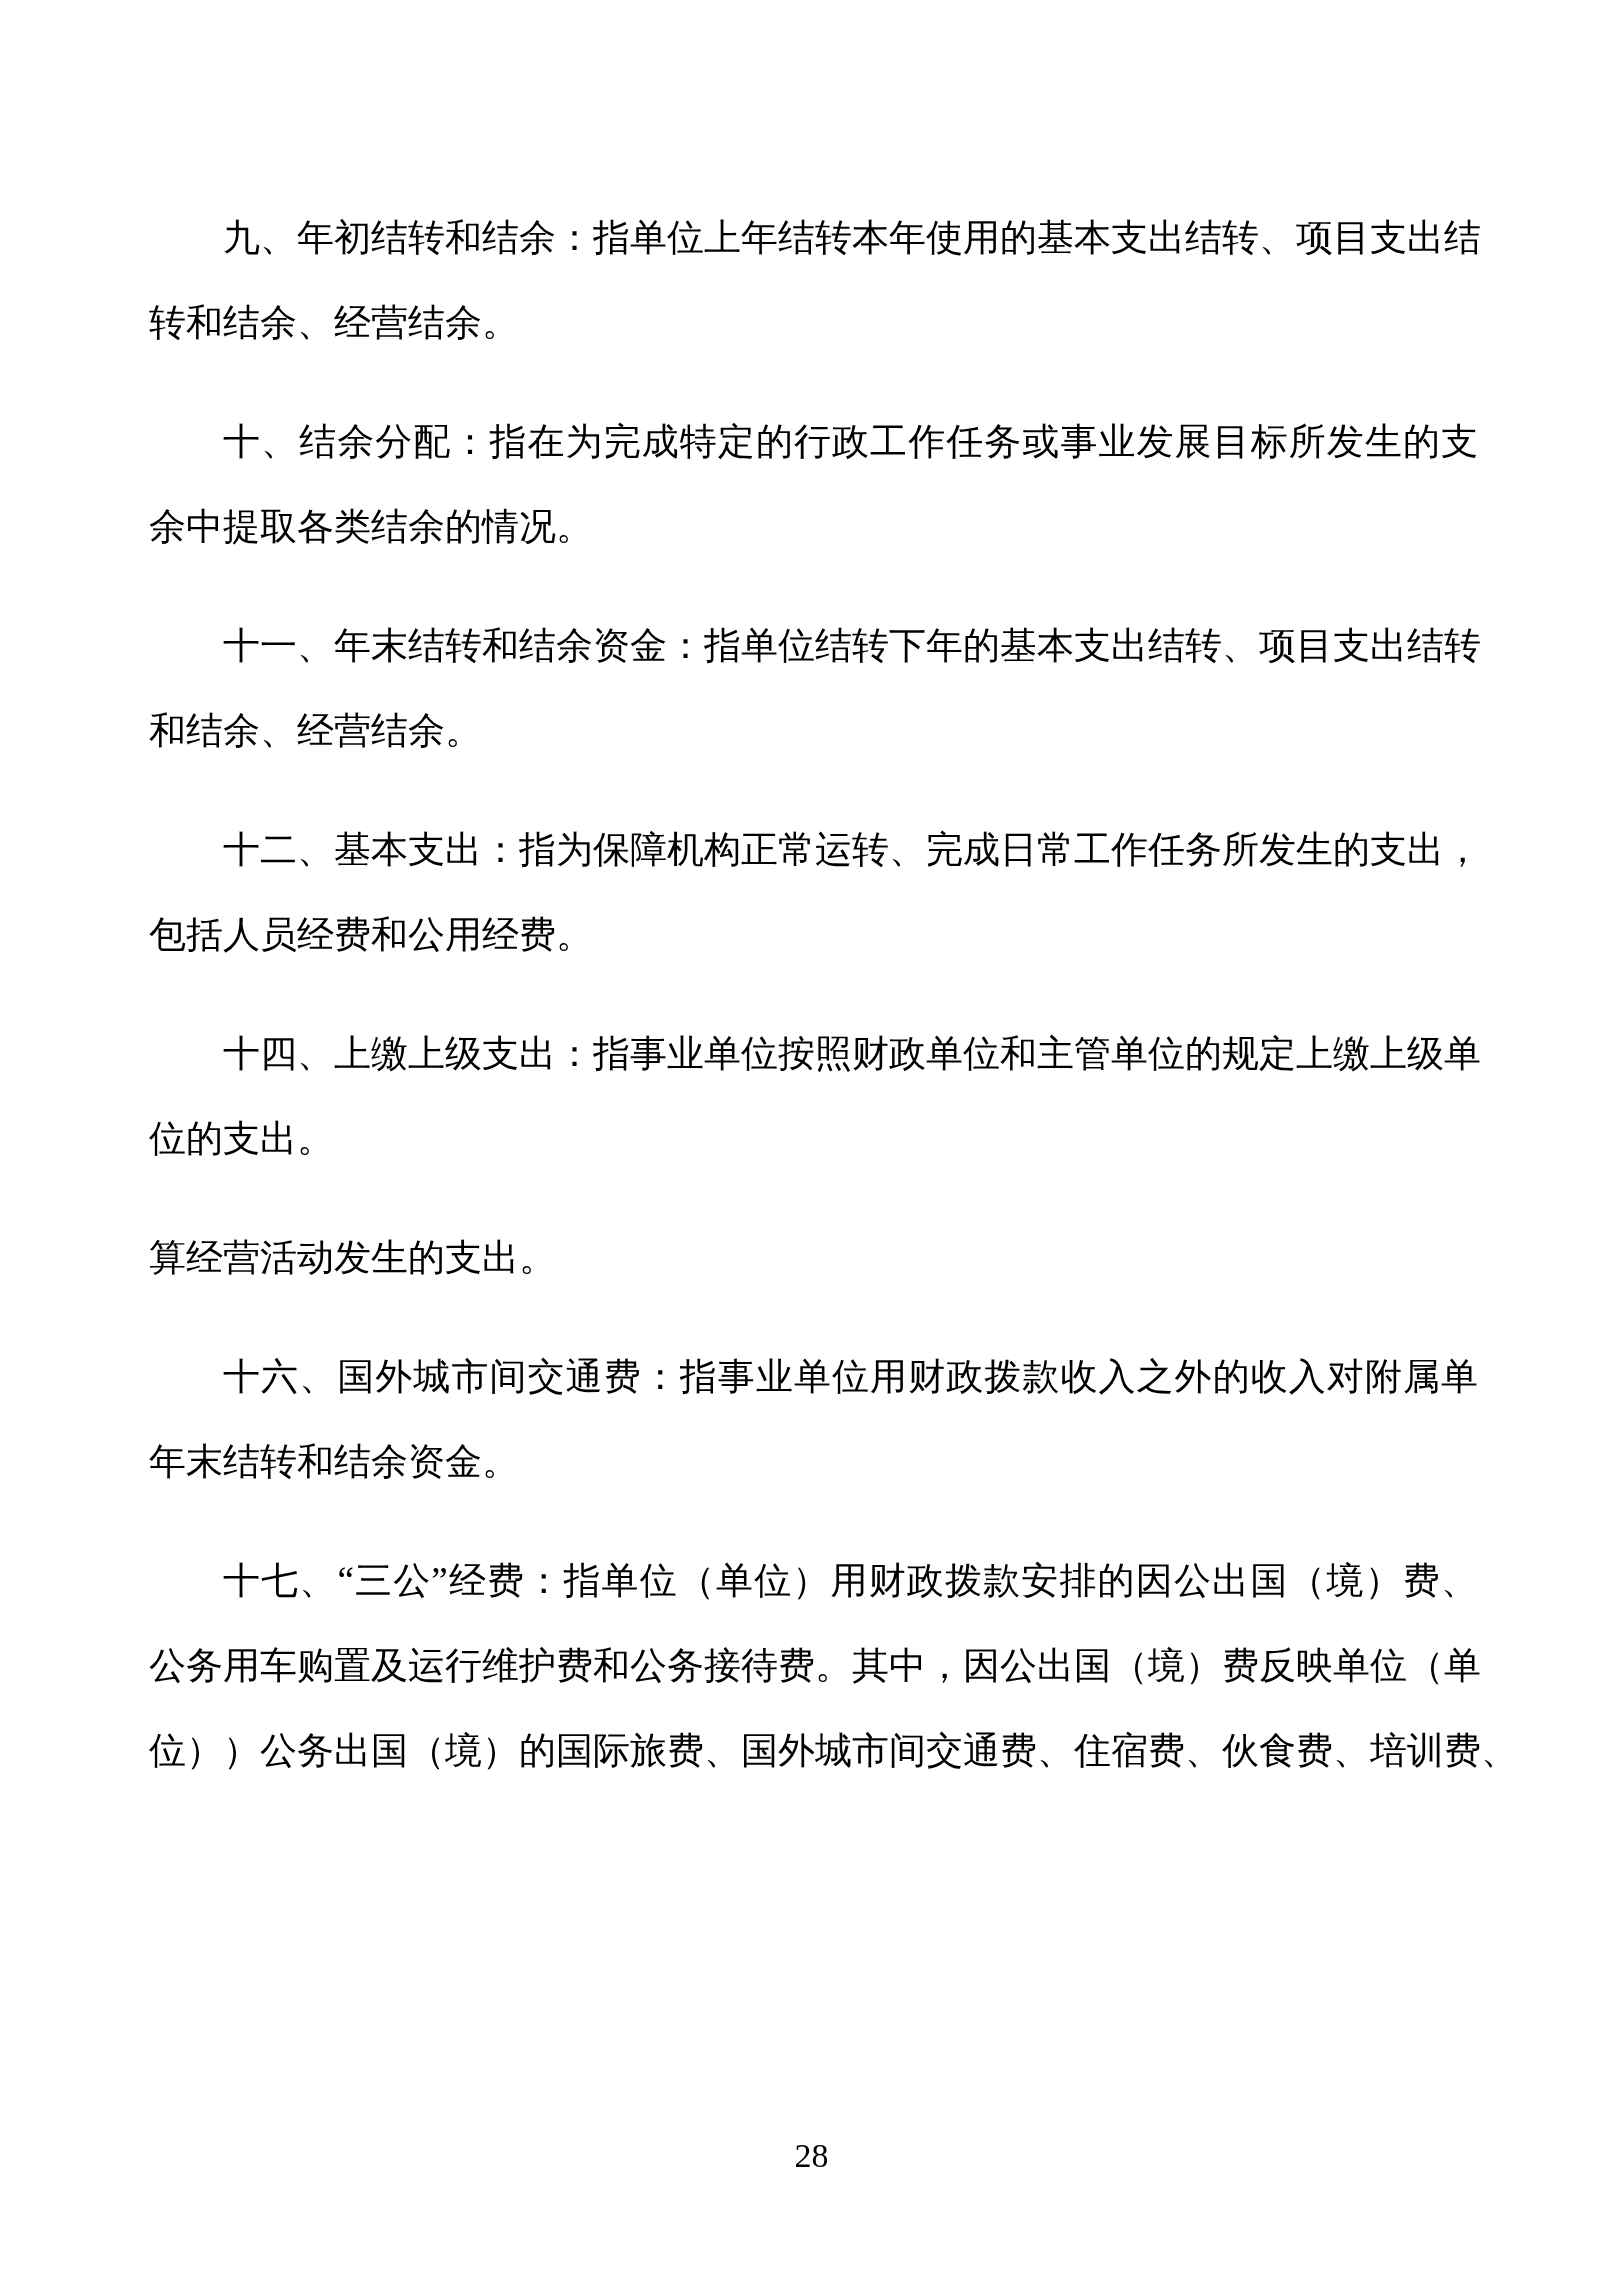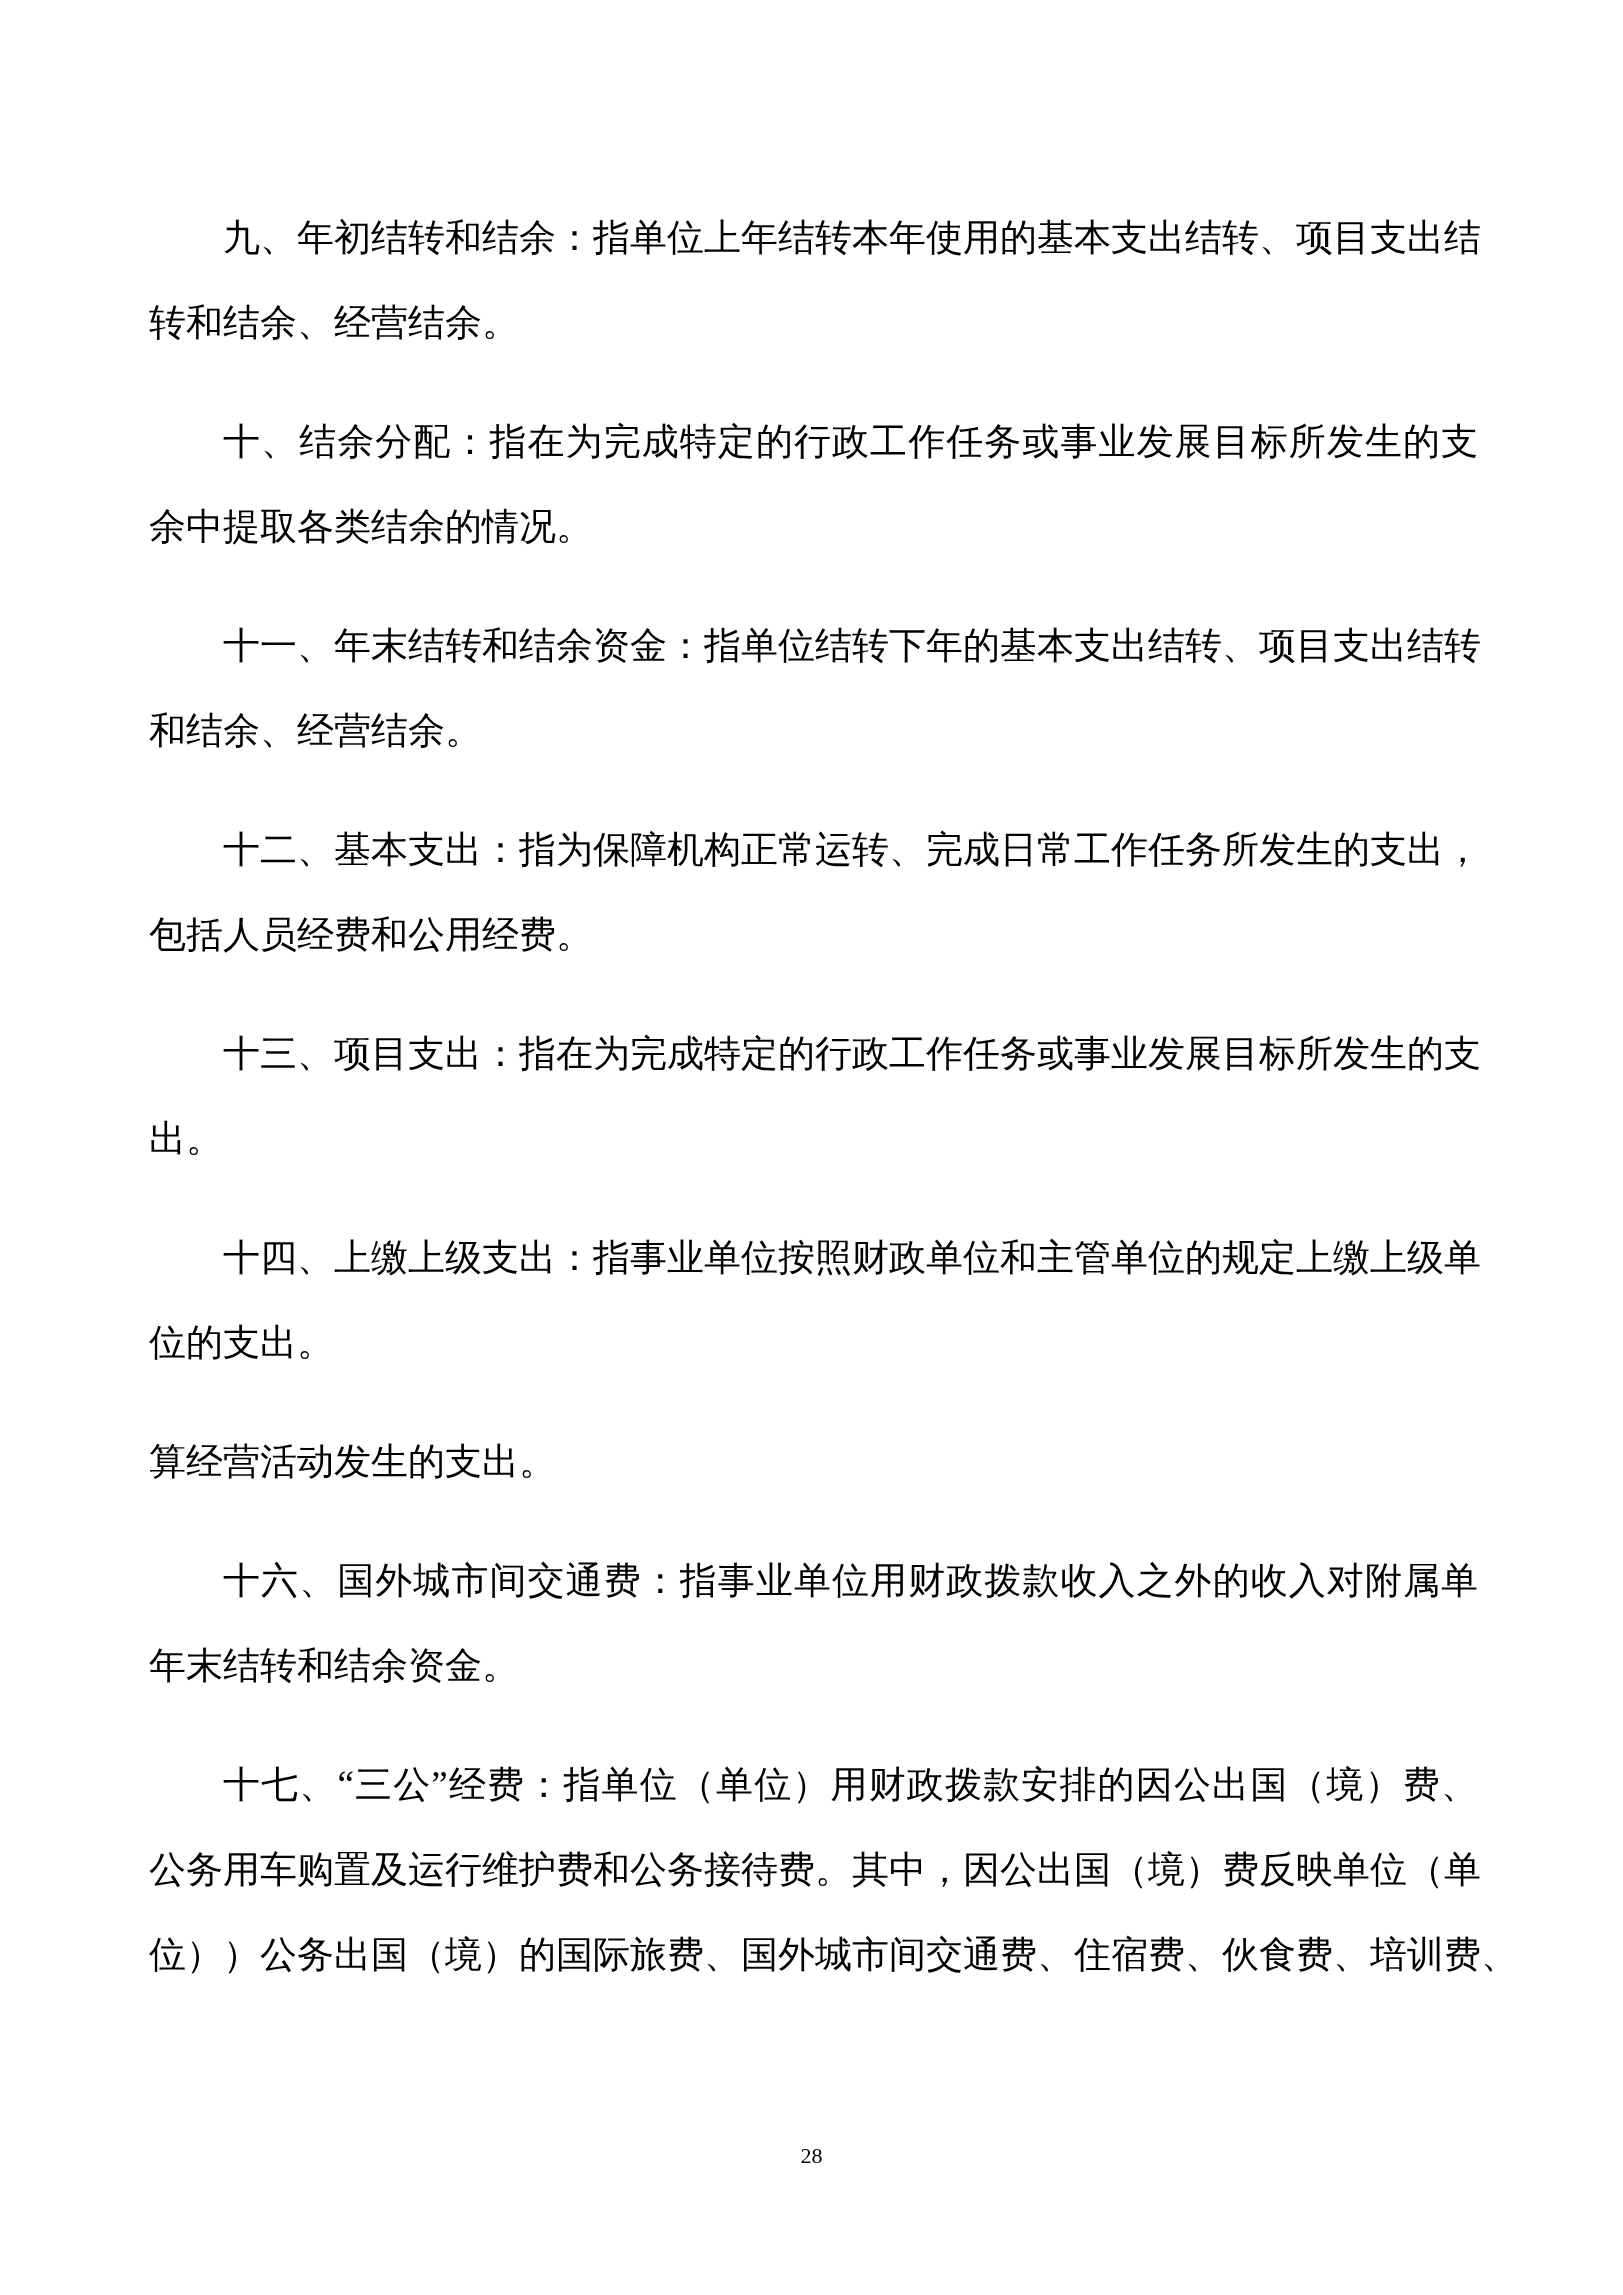--- a/index.html
+++ b/index.html
@@ -42,21 +42,21 @@
   }
   .h {
     font-weight: 400;
   }
   .page-number {
     position: absolute;
     left: 0;
     top: 2140px;
     width: 100%;
     text-align: center;
-    font-size: 22px;
+    font-size: 34px;
     line-height: 31px;
     color: #000000;
     font-family: "Liberation Serif", "DejaVu Serif", serif;
   }
 </style>
 </head>
 <body>
 
 <div class="page">
   <div class="content" id="doc-body">
@@ -70,24 +70,20 @@
       </p>
       <p class="para">
         <span class="line first fill"><span class="h">十一、年末结转和结余资金：</span><span>指单位结转下年的基本支出结转、项目支出结转</span></span>
         <span class="line">和结余、经营结余。</span>
       </p>
       <p class="para">
         <span class="line first fill"><span class="h">十二、基本支出：</span><span>指为保障机构正常运转、完成日常工作任务所发生的支出，</span></span>
         <span class="line">包括人员经费和公用经费。</span>
       </p>
       <p class="para">
-        <span class="line first fill"><span class="h">十三、项目支出：</span><span>指在为完成特定的行政工作任务或事业发展目标所发生的支</span></span>
-        <span class="line">出。</span>
-      </p>
-      <p class="para">
         <span class="line first fill"><span class="h">十四、上缴上级支出：</span><span>指事业单位按照财政单位和主管单位的规定上缴上级单</span></span>
         <span class="line">位的支出。</span>
       </p>
       <p class="para">
         <span class="line">算经营活动发生的支出。</span>
       </p>
       <p class="para">
         <span class="line first fill"><span class="h">十六、国外城市间交通费：</span><span>指事业单位用财政拨款收入之外的收入对附属单</span></span>
         <span class="line">年末结转和结余资金。</span>
       </p>

